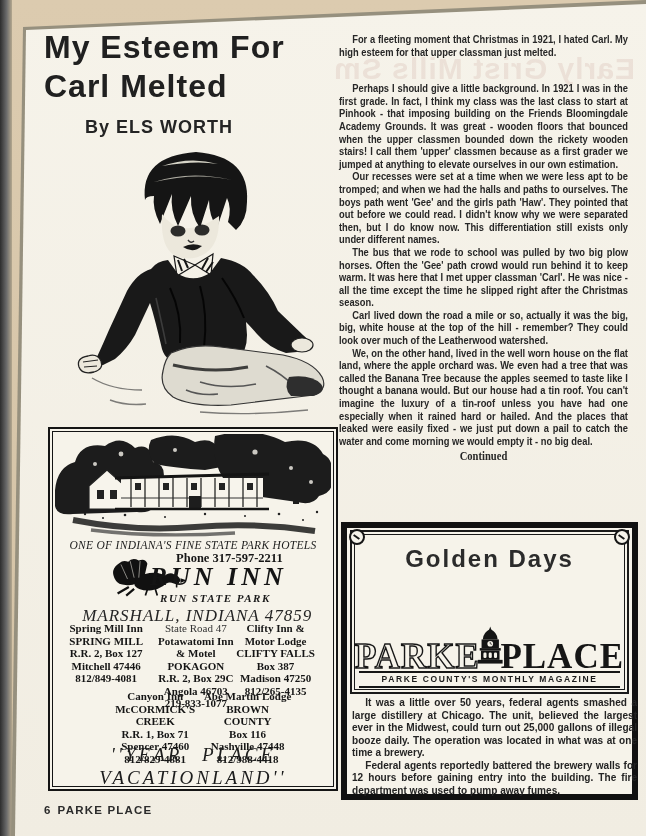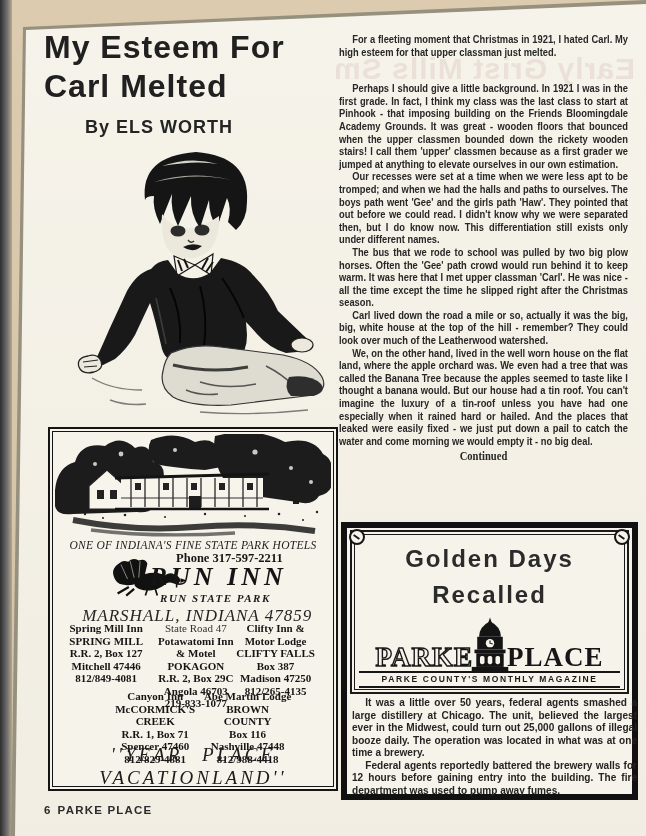--- a/index.html
+++ b/index.html
@@ -81,21 +81,21 @@
     border-radius:50%;background:#f6f3ea;z-index:3;}
   .screw::after{content:"";position:absolute;left:2px;top:5px;width:7px;height:2px;
     background:#161616;transform:rotate(35deg);}
   .screw.tl{left:-3px;top:-3px;}
   .screw.tr{right:-3px;top:-3px;}
   .gd-title{ text-align:center;font-weight:bold;letter-spacing:2px;
     font-size:24px;line-height:36px;color:#2b2b2b;}
   .gd1{margin-top:6px;}
   .logo-row{position:absolute;left:0;right:0;bottom:17px;display:flex;
     align-items:flex-end;justify-content:center;
-    font-family:"Liberation Serif",serif;font-weight:bold;font-size:27px;
+    font-family:"Liberation Serif",serif;font-weight:bold;font-size:35px;
     line-height:30px;color:#161616;}
   .parke{color:transparent;-webkit-text-stroke:1.4px #161616;letter-spacing:1px;}
   .place{letter-spacing:1px;}
   .tower{width:42px;height:56px;margin:0 -4px -1px -4px;position:relative;z-index:2;}
   .mag-strip{position:absolute;left:4px;right:4px;bottom:1px;height:13px;
     border-top:2px solid #161616;border-bottom:2px solid #161616;
     text-align:center;font-size:8.5px;font-weight:bold;letter-spacing:1.6px;
     line-height:13px;color:#1b1b1b;}
   .gd-body{position:absolute;left:5px;top:168px;width:300px;
     transform:scaleX(0.95);transform-origin:0 0;
@@ -268,21 +268,20 @@
       <div class="slogan s2">VACATIONLAND''</div>
     </div>
   </div>
 
   <div class="golden">
     <div class="sign">
       <div class="screw tl"></div>
       <div class="screw tr"></div>
       <div class="sign-inner">
         <div class="gd-title gd1">Golden Days</div>
-        <div class="gd-title">Recalled</div>
         <div class="logo-row">
           <span class="parke">PARKE</span>
           <svg class="tower" viewBox="0 0 46 60">
             <g fill="#141414">
               <polygon points="23,0 26,9 20,9"></polygon>
               <path d="M23,4 Q35,10 35,21 L11,21 Q11,10 23,4 Z"></path>
               <rect x="9" y="21" width="28" height="14"></rect>
               <rect x="6" y="35" width="34" height="4"></rect>
               <rect x="8" y="39" width="30" height="15"></rect>
               <rect x="3" y="54" width="40" height="6"></rect>

